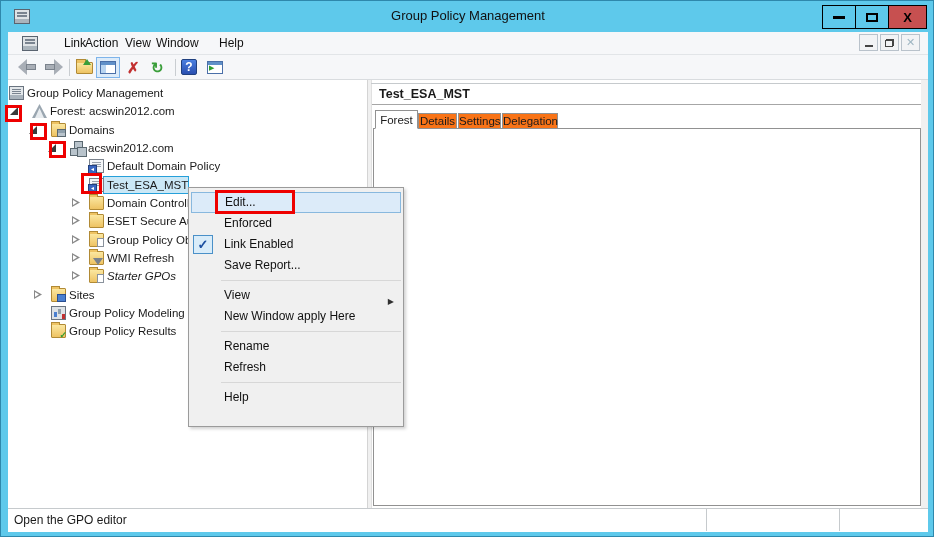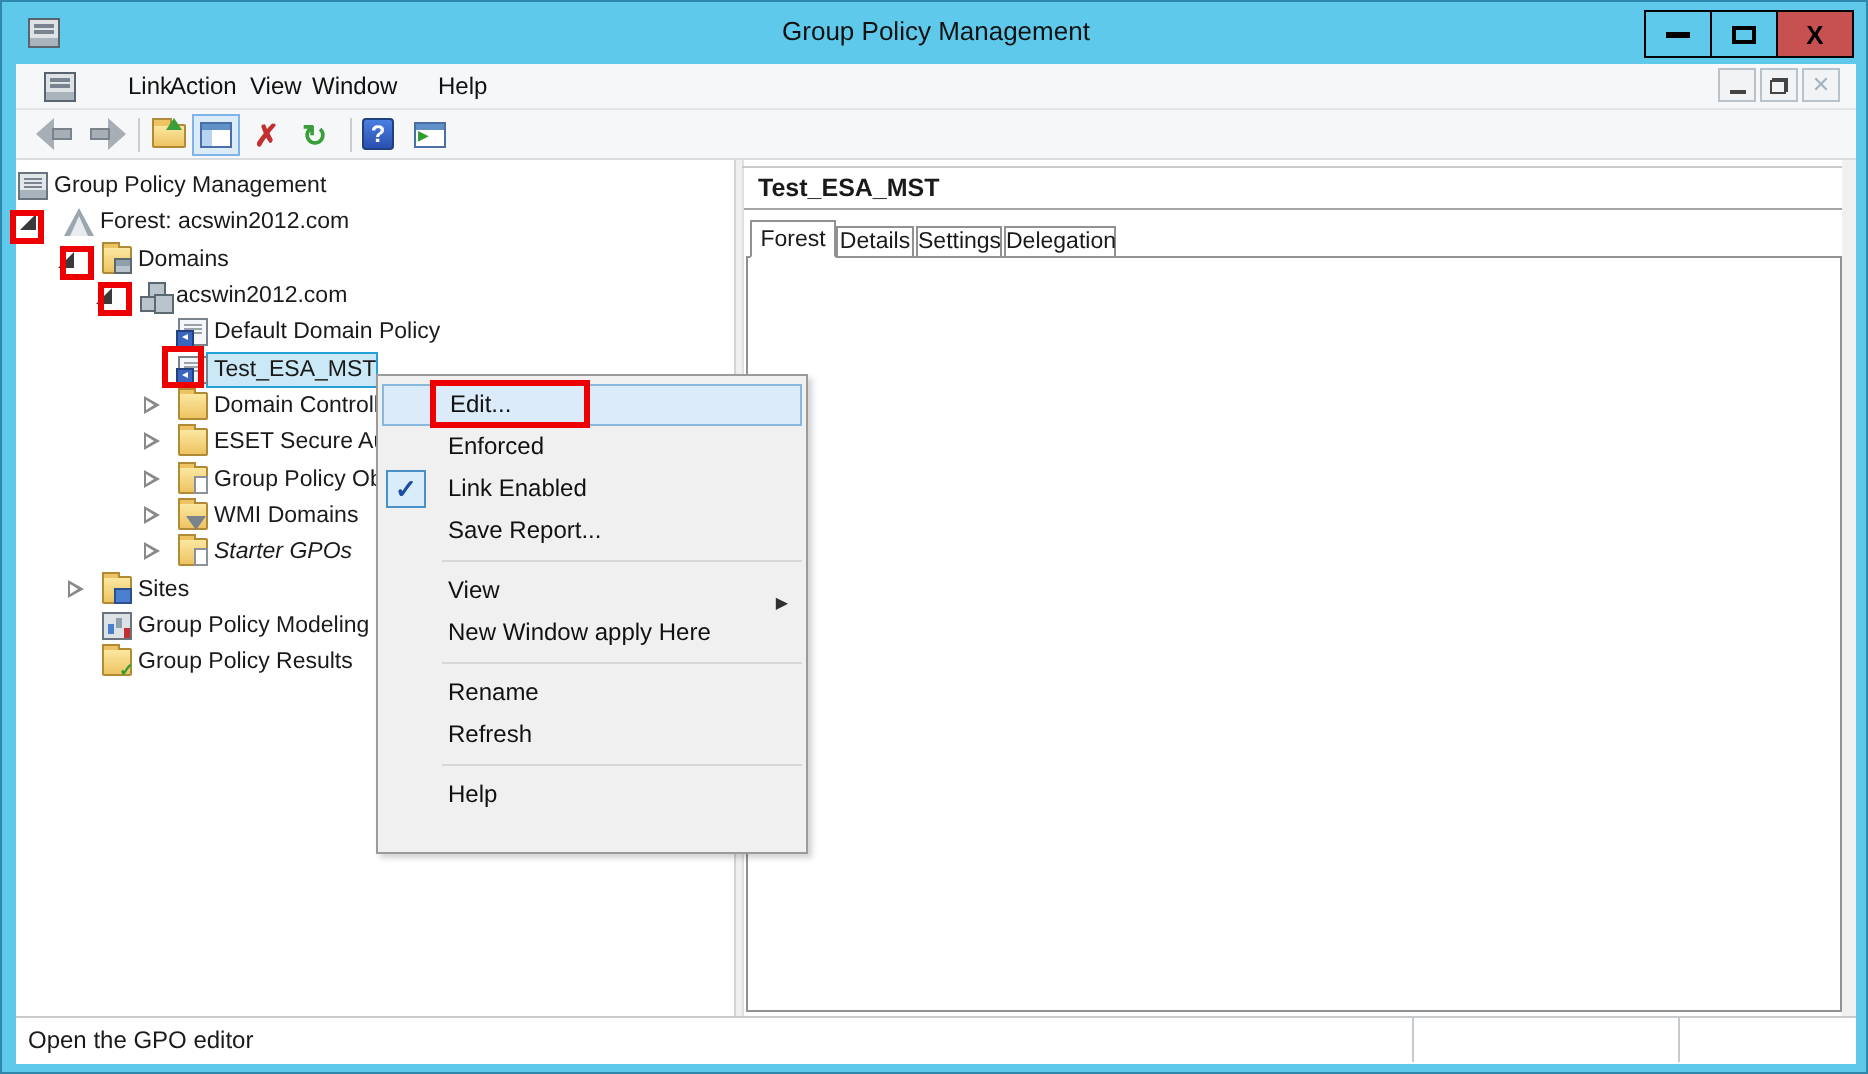--- a/index.html
+++ b/index.html
@@ -82,21 +82,21 @@
   .i-domain:before{content:"";position:absolute;left:4px;top:0;width:7px;height:6px;background:#B9C4CC;border:1px solid #5A6870;}
   .i-domain:after{content:"";position:absolute;left:0;top:7px;width:6px;height:6px;background:#B9C4CC;border:1px solid #5A6870;box-shadow:8px 0 0 #B9C4CC,8px 0 0 1px #5A6870;}
   .i-gpo{background:#F4F6F8;border:1px solid #7A828C;}
   .i-gpo:before{content:"";position:absolute;left:2px;top:2px;width:9px;height:1px;background:#9AA2AC;box-shadow:0 2px 0 #9AA2AC,0 4px 0 #9AA2AC;}
   .i-gpo:after{content:"";position:absolute;left:-2px;bottom:-2px;width:7px;height:7px;background:#3A66C0;border:1px solid #23407F;color:#fff;font-size:6px;line-height:7px;text-align:center;content:"◂";}
   .i-model{background:#DDE2E6;border:1px solid #6A7480;}
   .i-model:after{content:"";position:absolute;left:2px;bottom:2px;width:3px;height:5px;background:#4A7FD0;box-shadow:4px -3px 0 #8FA0AC,8px 2px 0 #C23030;}
   
   .rp-title{left:378px;top:86px;font-size:12.5px;font-weight:bold;}
   .rp-titleline{left:371px;top:103px;width:549px;height:1px;background:#A6A6A6;}
-  .tab{position:absolute;border:1px solid #919191;background:#ffffff;text-align:center;font-size:11.5px;}
+  .tab{position:absolute;border:1px solid #919191;background:#f97316;text-align:center;font-size:11.5px;}
   .tab.active{background:#fff;border-bottom:1px solid #fff;z-index:3;}
   .tab-panel{left:372px;top:127px;width:548px;height:378px;background:#fff;border:1px solid #919191;z-index:1;}
   .bold{font-weight:bold;}
   .lbl{position:absolute;white-space:nowrap;}
   .combo{position:absolute;height:21px;background:#fff;border:1px solid #707070;line-height:19px;padding-left:6px;white-space:nowrap;}
   .combo .chev{position:absolute;right:7px;top:6px;width:7px;height:7px;border-right:2px solid #444;border-bottom:2px solid #444;transform:rotate(45deg) scaleY(.8);}
   .boxed{position:absolute;background:#fff;border:1px solid #828790;}
   .colline{position:absolute;width:1px;background:#DADADA;}
   .rowhl{position:absolute;background:#F0F0F0;}
   .cell{position:absolute;white-space:nowrap;line-height:16px;}
@@ -225,21 +225,21 @@
       <div class="tree-row" style="left: 106px; top: 211px; position: absolute;">ESET Secure Authentication</div>
       <div class="tw-col" style="left: 71px; top: 234px; position: absolute;"></div>
       <div class="t-ico i-folder" style="left: 88px; top: 232px; position: absolute;">
         <div class="ov ov-doc"></div>
       </div>
       <div class="tree-row" style="left: 106px; top: 230px; position: absolute;">Group Policy Objects</div>
       <div class="tw-col" style="left: 71px; top: 252px; position: absolute;"></div>
       <div class="t-ico i-folder" style="left: 88px; top: 250px; position: absolute;">
         <div class="ov ov-funnel"></div>
       </div>
-      <div class="tree-row" style="left: 106px; top: 248px; position: absolute;">WMI Domains</div>
+      <div class="tree-row" style="left: 106px; top: 248px; position: absolute;">WMI Refresh</div>
       <div class="tw-col" style="left: 71px; top: 270px; position: absolute;"></div>
       <div class="t-ico i-folder" style="left: 88px; top: 268px; position: absolute;">
         <div class="ov ov-doc"></div>
       </div>
       <div class="tree-row" style="left: 106px; top: 266px; position: absolute; font-style: italic;">Starter GPOs</div>
       <div class="tw-col" style="left: 33px; top: 289px; position: absolute;"></div>
       <div class="t-ico i-folder" style="left: 50px; top: 287px; position: absolute;">
         <div class="ov ov-grid"></div>
       </div>
       <div class="tree-row" style="left: 68px; top: 285px; position: absolute;">Sites</div>

